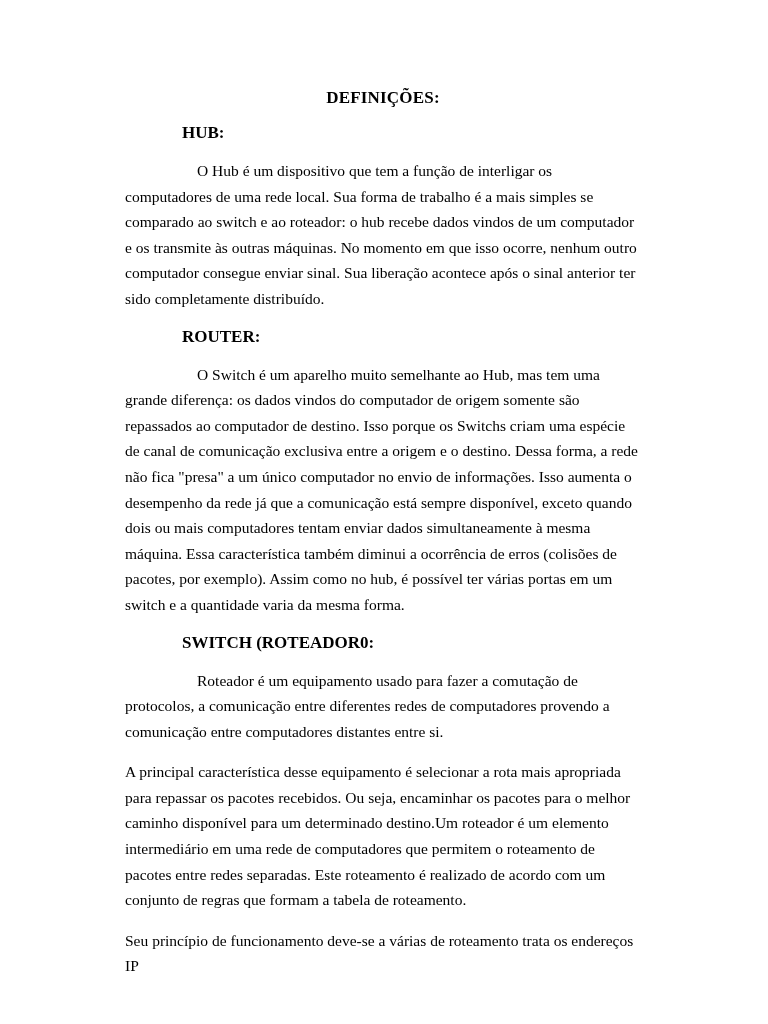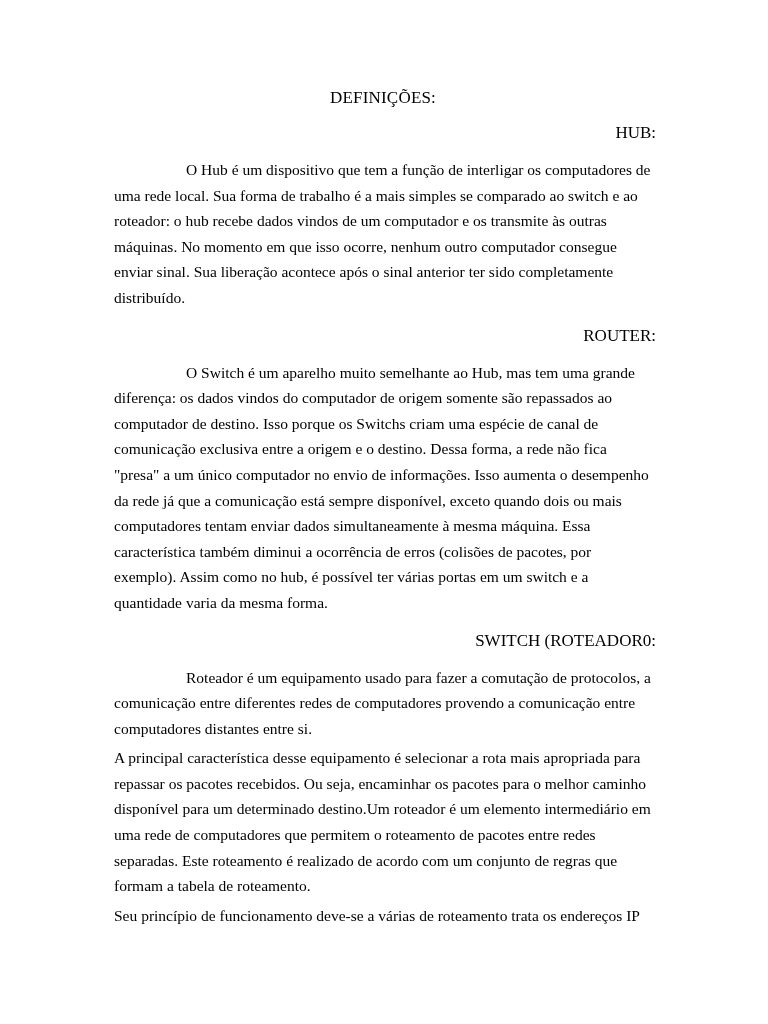--- a/index.html
+++ b/index.html
@@ -17,35 +17,34 @@
   .page {
     box-sizing: border-box;
     width: 768px;
     height: 1024px;
     padding: 88px 112px 0 110px;
     background: #ffffff;
     overflow: hidden;
   }
   .doc-title {
     font-size: 17px;
-    font-weight: normal;
+    font-weight: bold;
     text-align: center;
     margin: 0 0 14px 0;
     letter-spacing: 0.2px;
   }
   .heading {
     font-size: 17px;
-    font-weight: normal;
+    font-weight: bold;
     margin: 15px 0 14px 72px;
-    text-align: right;
   }
   .para {
     font-size: 15.5px;
     line-height: 25.6px;
-    margin: 4px;
+    margin: 15px;
     text-align: left;
   }
   .indent {
     text-indent: 72px;
   }
   section {
     margin: 0;
   }
 </style>
 </head>

